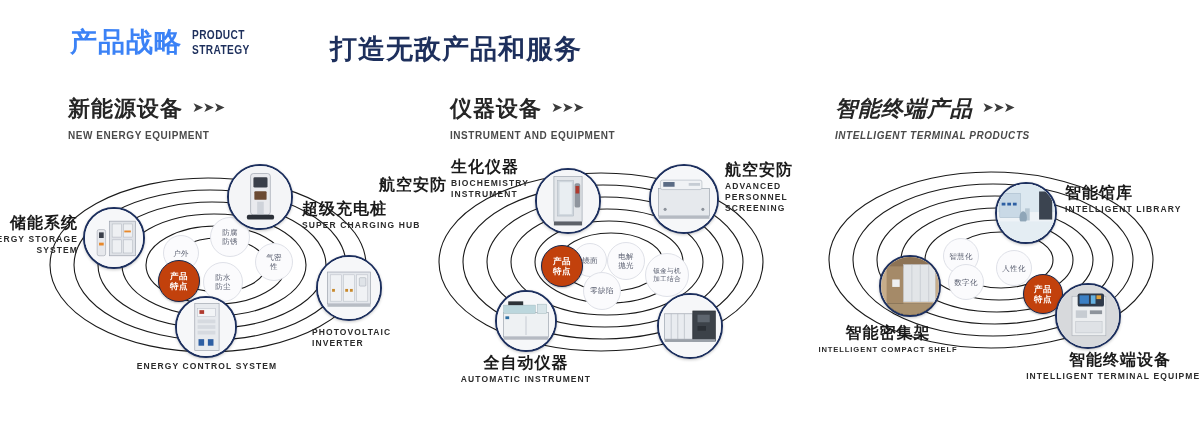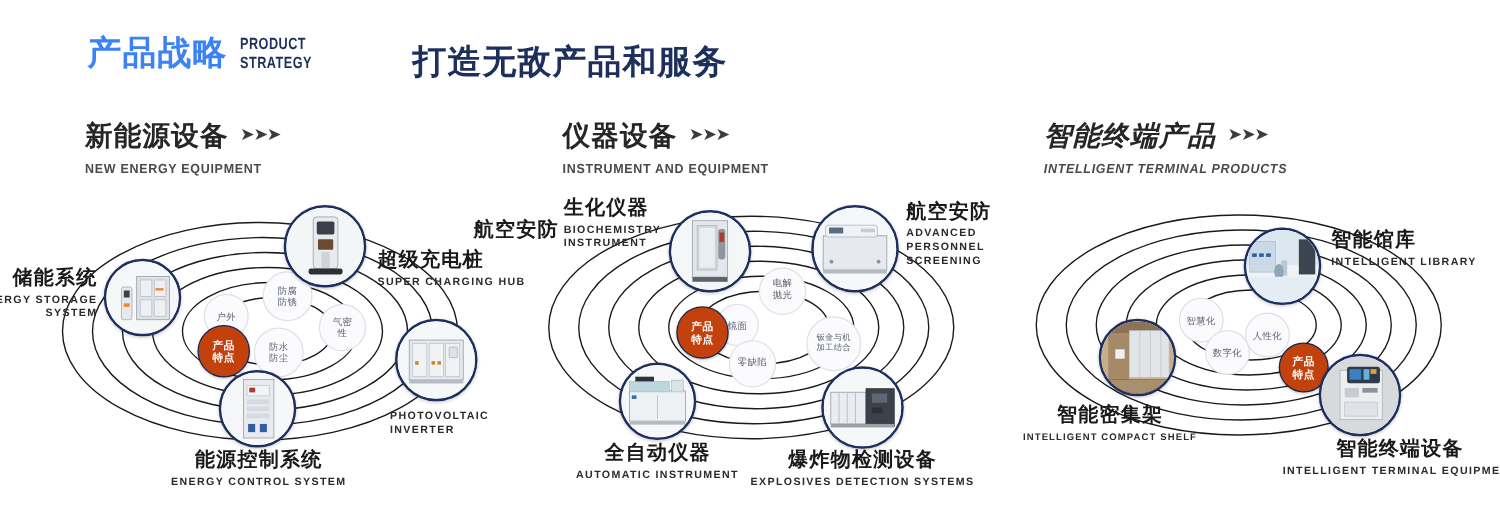--- a/index.html
+++ b/index.html
@@ -182,41 +182,40 @@
         <rect x="22" y="11" width="19" height="9" fill="#f2f4f6" stroke="#b2b8c1" stroke-width=".5"></rect>
         <rect x="24" y="13" width="5" height="4" fill="#b03a2e"></rect>
         <rect x="22" y="23" width="19" height="4" fill="#d6dae0"></rect>
         <rect x="22" y="29" width="19" height="4" fill="#d6dae0"></rect>
         <rect x="22" y="35" width="19" height="4" fill="#d6dae0"></rect>
         <rect x="23" y="44" width="6" height="7" fill="#2e5fa3"></rect>
         <rect x="33" y="44" width="6" height="7" fill="#2e5fa3"></rect>
       </svg>
     </div>
     <div class="lbl c" style="left:48px;top:209px;width:238px;">
-      <div class="cn">能源控制系统</div>
       <div class="en">ENERGY CONTROL SYSTEM</div>
     </div>
   </div>
 
   <div class="cluster" style="left:425px;">
     <svg class="orbits" width="370" height="230" viewBox="0 0 370 230">
       <g fill="none" stroke="#1a1a1a" stroke-width="1.1">
         <ellipse cx="186" cy="112" rx="52" ry="29"></ellipse>
         <ellipse cx="184" cy="112" rx="74" ry="41"></ellipse>
         <ellipse cx="182" cy="112" rx="96" ry="53"></ellipse>
         <ellipse cx="180" cy="112" rx="118" ry="65"></ellipse>
         <ellipse cx="178" cy="112" rx="140" ry="77"></ellipse>
         <ellipse cx="176" cy="112" rx="162" ry="89"></ellipse>
       </g>
     </svg>
 
     <div class="feat" style="left:148px;top:93px;width:32px;height:32px;">
         <span>镜面</span>
       </div>
-    <div class="feat" style="left:182px;top:64px;width:36px;height:36px;font-family:Liberation Mono, monospace;">
+    <div class="feat" style="left:182px;top:92px;width:36px;height:36px;">
         <span style="width:20px;display:block;">电解抛光</span>
       </div>
     <div class="feat" style="left:158px;top:122px;width:36px;height:36px;">
         <span style="width:24px;display:block;font-family:Liberation Mono, monospace;">零缺陷</span>
       </div>
     <div class="feat" style="left:220px;top:103px;width:42px;height:42px;">
         <span style="width:30px;display:block;font-size:6.6px;line-height:8px;">钣金与机加工结合</span>
       </div>
 
     <div class="badge" style="left:116px;top:95px;width:40px;height:40px;">
@@ -284,43 +283,39 @@
           <rect width="66" height="66" fill="#f6f7f9"></rect>
         <rect x="6" y="20" width="30" height="27" fill="#e9ecf0" stroke="#98a0ab" stroke-width=".7"></rect>
         <line x1="13" y1="20" x2="13" y2="47" stroke="#b2b8c1" stroke-width=".7"></line>
         <line x1="20" y1="20" x2="20" y2="47" stroke="#b2b8c1" stroke-width=".7"></line>
         <line x1="27" y1="20" x2="27" y2="47" stroke="#b2b8c1" stroke-width=".7"></line>
         <rect x="36" y="17" width="24" height="32" fill="#3c4249" stroke="#2b3036" stroke-width=".7"></rect>
         <rect x="41" y="21" width="13" height="8" fill="#5e666f"></rect>
         <rect x="41" y="33" width="9" height="5" fill="#2b3036"></rect>
         <rect x="6" y="47" width="54" height="3" fill="#9aa0a8"></rect>
       </svg>
-    </div>
-    <div class="lbl c" style="left:165px;top:209px;width:200px;">
-      <div class="cn">爆炸物检测设备</div>
-      <div class="en">EXPLOSIVES DETECTION SYSTEMS</div>
     </div>
   </div>
 
   <div class="cluster" style="left:815px;">
     <svg class="orbits" width="370" height="230" viewBox="0 0 370 230">
       <g fill="none" stroke="#1a1a1a" stroke-width="1.1">
         <ellipse cx="186" cy="110" rx="52" ry="28"></ellipse>
         <ellipse cx="184" cy="110" rx="74" ry="40"></ellipse>
         <ellipse cx="182" cy="110" rx="96" ry="52"></ellipse>
         <ellipse cx="180" cy="110" rx="118" ry="64"></ellipse>
         <ellipse cx="178" cy="110" rx="140" ry="76"></ellipse>
         <ellipse cx="176" cy="110" rx="162" ry="88"></ellipse>
       </g>
     </svg>
 
     <div class="feat" style="left:128px;top:88px;width:34px;height:34px;">
         <span>智慧化</span>
       </div>
-    <div class="feat" style="left:149px;top:114px;width:34px;height:34px;">
+    <div class="feat" style="left:133px;top:114px;width:34px;height:34px;">
         <span>数字化</span>
       </div>
     <div class="feat" style="left:181px;top:100px;width:34px;height:34px;">
         <span>人性化</span>
       </div>
 
     <div class="badge" style="left:208px;top:124px;width:38px;height:38px;">
       <div>
           <div>产品</div>
           <div>特点</div>

